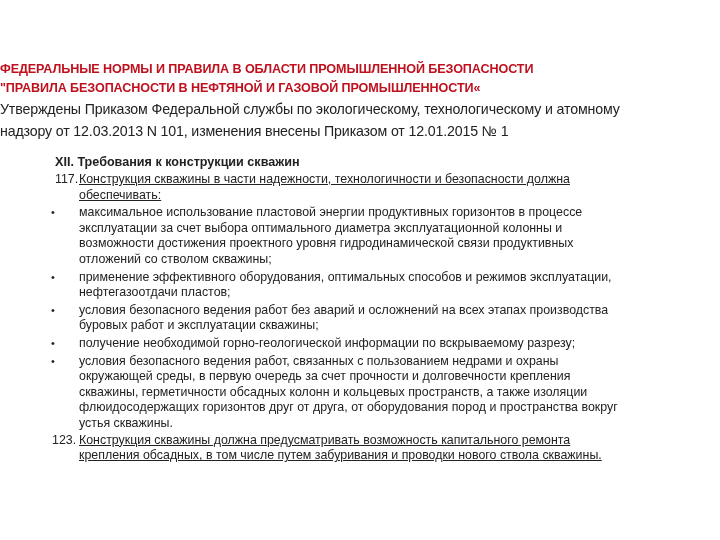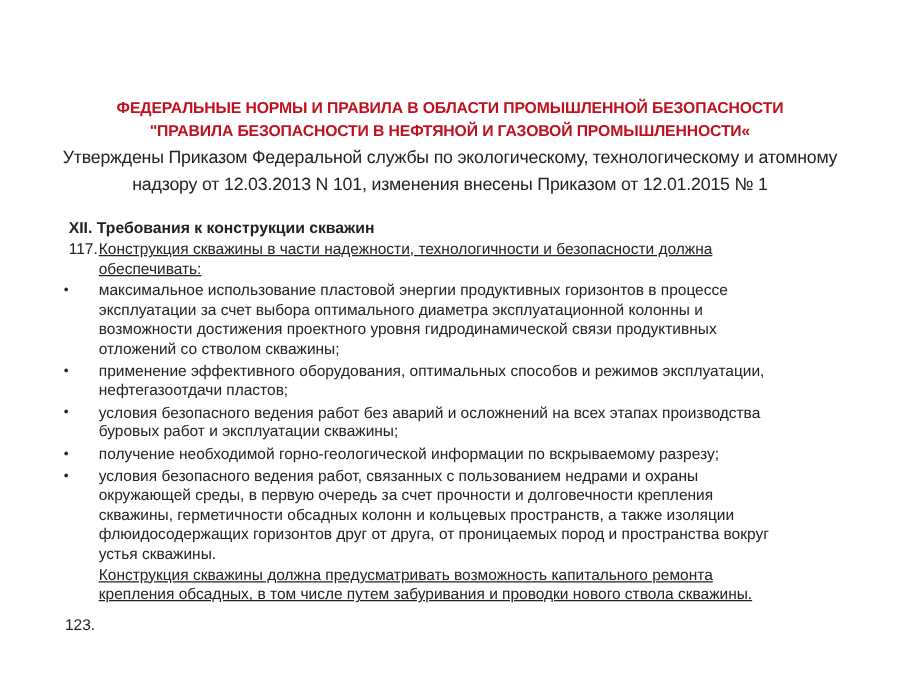--- a/index.html
+++ b/index.html
@@ -11,42 +11,42 @@
       width: 720px;
       height: 540px;
       position: relative;
       overflow: hidden;
       font-family: "Liberation Sans", sans-serif;
       color: #1a1a1a;
     }
     .header {
       position: absolute;
       left: 0;
-      top: 77px;
+      top: 60px;
       width: 720px;
-      text-align: center;
+      text-align: left;
     }
     .title-line {
       font-weight: bold;
       font-size: 12.6px;
       color: #c0101e;
       line-height: 19px;
       letter-spacing: -0.1px;
     }
     .subtitle {
       font-size: 14.2px;
       color: #222;
       line-height: 21px;
       margin-top: 1px;
       letter-spacing: -0.15px;
     }
     .body-block {
       position: absolute;
       left: 0;
-      top: 174px;
+      top: 154px;
       width: 720px;
       font-size: 12.4px;
       line-height: 15.6px;
       color: #222;
     }
     .section-title {
       padding-left: 55px;
       font-weight: bold;
       font-size: 12.6px;
       line-height: 17px;
@@ -58,21 +58,20 @@
       margin-top: 1px;
       text-decoration: underline;
     }
     .num-item .num {
       position: absolute;
       left: 55px;
       top: 0;
     }
     .num-item.wide .num {
       left: 52px;
-      margin-top: 40px;
     }
     .bullet-item {
       position: relative;
       padding-left: 79px;
       padding-right: 40px;
       margin-top: 2px;
     }
     .bullet-item .bullet {
       position: absolute;
       left: 51px;
@@ -125,21 +124,21 @@
   <div class="bullet-item">
     <span class="bullet">•</span>
     <span class="txt">получение необходимой горно-геологической информации по вскрываемому разрезу;</span>
   </div>
 
   <div class="bullet-item">
     <span class="bullet">•</span>
     <span class="txt">условия безопасного ведения работ, связанных с пользованием недрами и охраны</span>
     <span class="txt">окружающей среды, в первую очередь за счет прочности и долговечности крепления</span>
     <span class="txt">скважины, герметичности обсадных колонн и кольцевых пространств, а также изоляции</span>
-    <span class="txt">флюидосодержащих горизонтов друг от друга, от проницаемых пород и пространства вокруг</span>
+    <span class="txt">флюидосодержащих горизонтов друг от друга, от оборудования пород и пространства вокруг</span>
     <span class="txt">устья скважины.</span>
   </div>
 
   <div class="num-item wide">
     <span class="num">123.</span>
     <span class="txt">Конструкция скважины должна предусматривать возможность капитального ремонта</span>
     <span class="txt">крепления обсадных, в том числе путем забуривания и проводки нового ствола скважины.</span>
   </div>
 </div>
 

